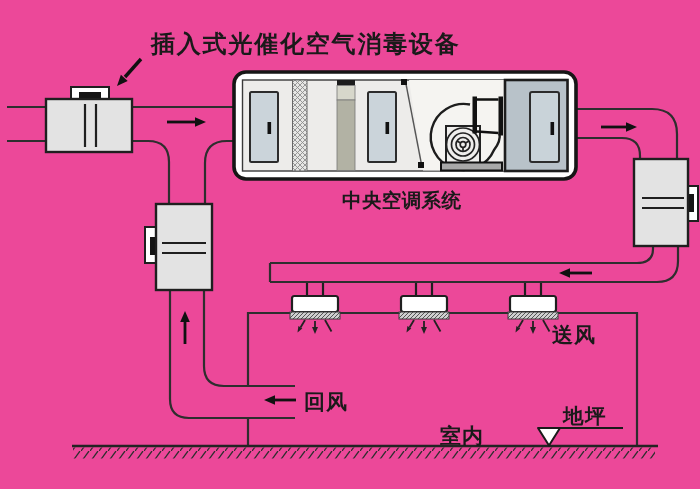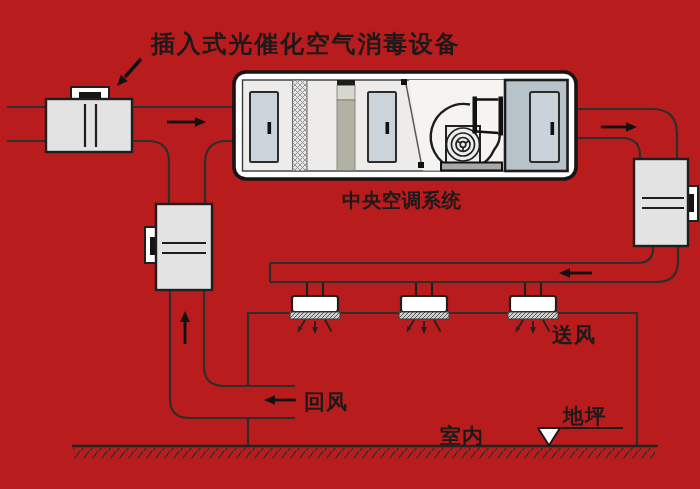--- a/index.html
+++ b/index.html
@@ -1,19 +1,19 @@
 <!DOCTYPE html>
 <html><head>
 <meta charset="utf-8">
 <style>
   html,body{margin:0;padding:0;background:#ffffff;}
   .stage{
     position:relative;
     width:700px;height:489px;
-    background:#b91c1c;
+    background:#ec4899;
     font-family:"Liberation Sans", sans-serif;
     overflow:hidden;
   }
   svg{display:block;}
   text{fill:#1a1a1a;}
   .title-text{font-size:24px;font-weight:700;letter-spacing:1.8px;}
   .label-lg{font-size:19.5px;font-weight:600;letter-spacing:0.4px;}
   .label{font-size:21px;font-weight:600;letter-spacing:1px;}
   .label-sm{font-size:20.5px;font-weight:600;letter-spacing:1.5px;}
   .duct{stroke:#2e2e2e;stroke-width:2.2;fill:none;}

